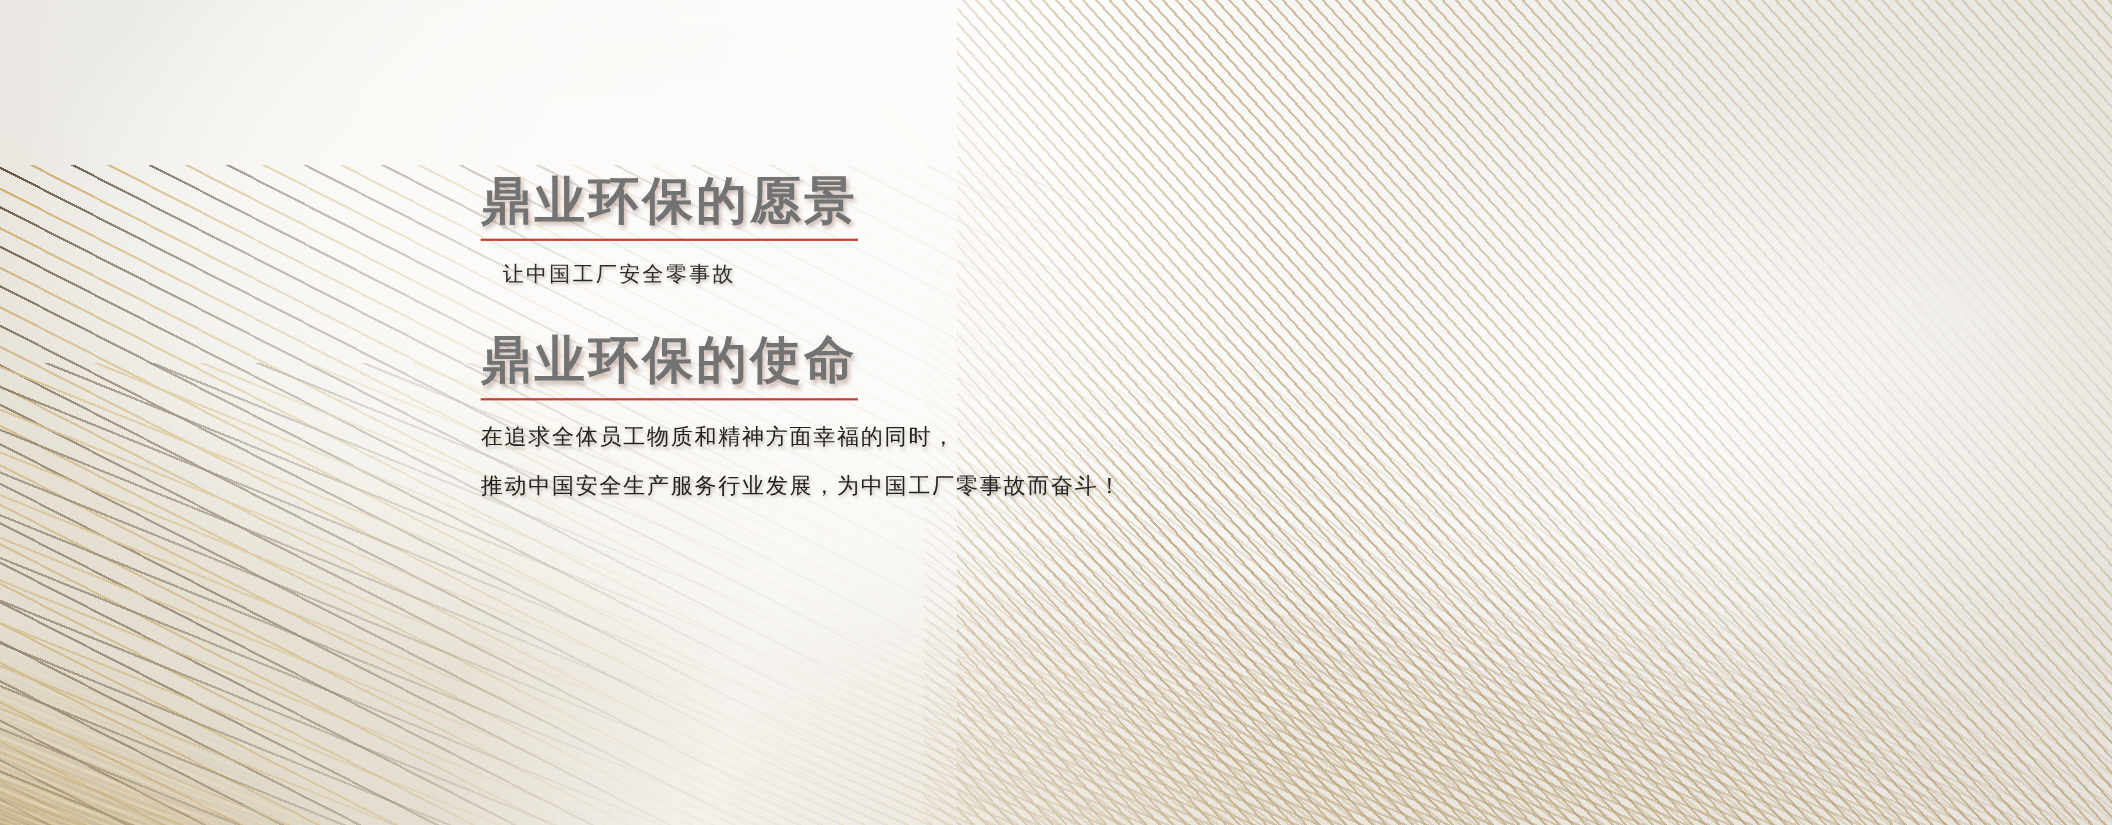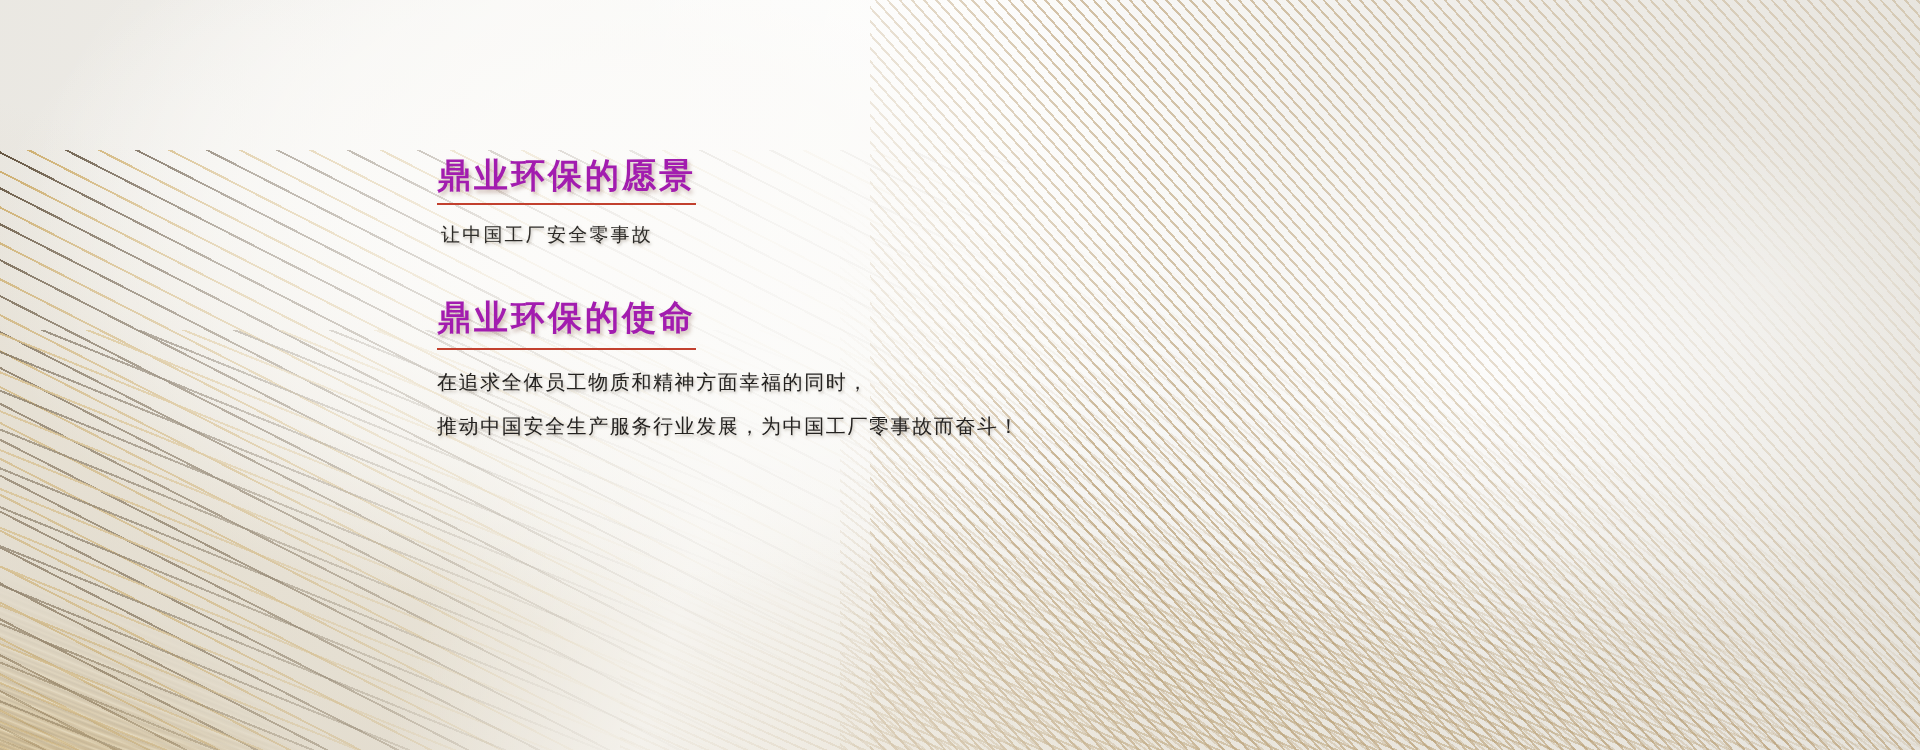--- a/index.html
+++ b/index.html
@@ -197,38 +197,38 @@
 
   .content {
     position: absolute;
     left: 437px;
     top: 0;
     width: 1000px;
     height: 750px;
   }
 
   .vision-block { position: absolute; top: 155px; left: 0; }
-  .mission-block { position: absolute; top: 300px; left: 0; font-family: Liberation Mono, monospace; }
+  .mission-block { position: absolute; top: 300px; left: 0; }
 
   .heading {
     display: inline-block;
     margin: 0;
     padding: 0 0 8px 0;
-    font-size: 34px;
+    font-size: 46px;
     font-weight: bold;
     letter-spacing: 3px;
-    color: #a21caf;
+    color: #737373;
     line-height: 1.18;
     border-bottom: 2px solid #c2402e;
     text-shadow: 2px 3px 4px rgba(120, 70, 50, 0.35);
     white-space: nowrap;
   }
 
   .subtitle {
-    margin: 17px 0 0 4px;
+    margin: 17px 0 0 20px;
     font-size: 19px;
     letter-spacing: 2.2px;
     color: #2d2b28;
     text-shadow: 1px 2px 3px rgba(140, 130, 115, 0.55);
     white-space: nowrap;
   }
 
   .body-line {
     margin: 0 0 0 0;
     font-size: 20px;

